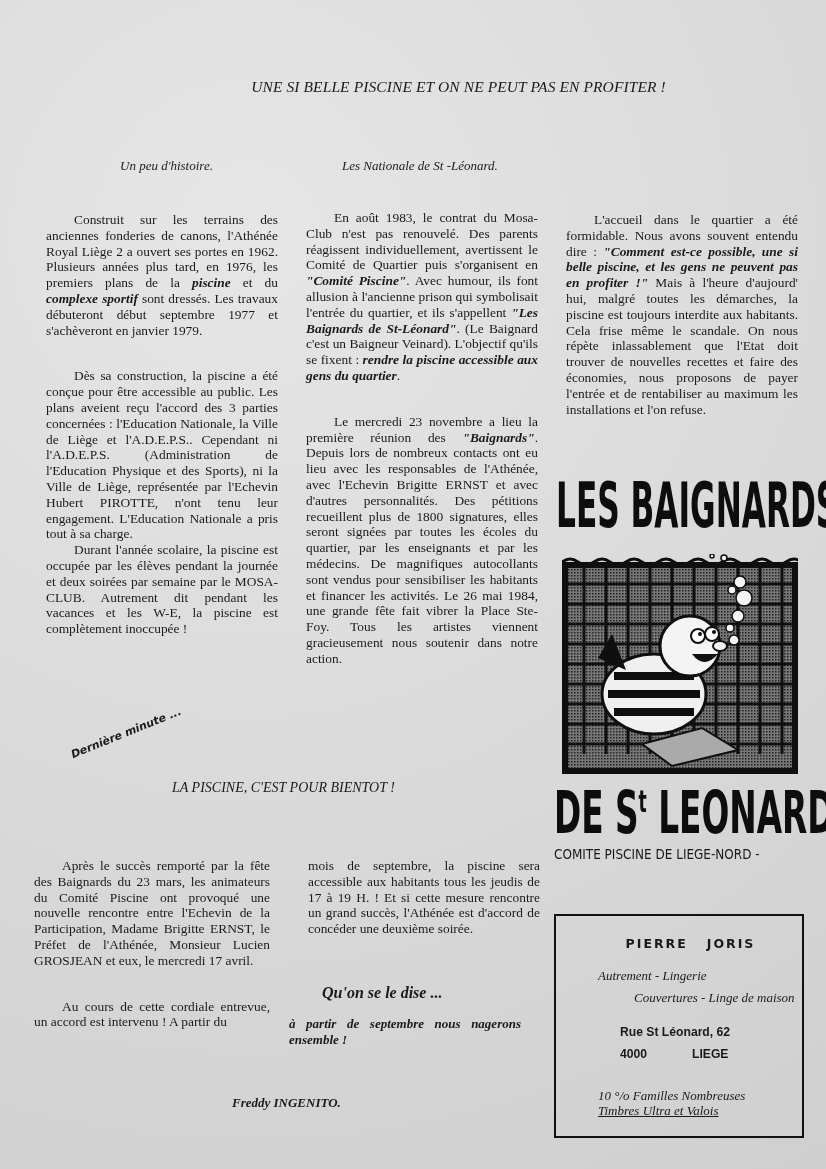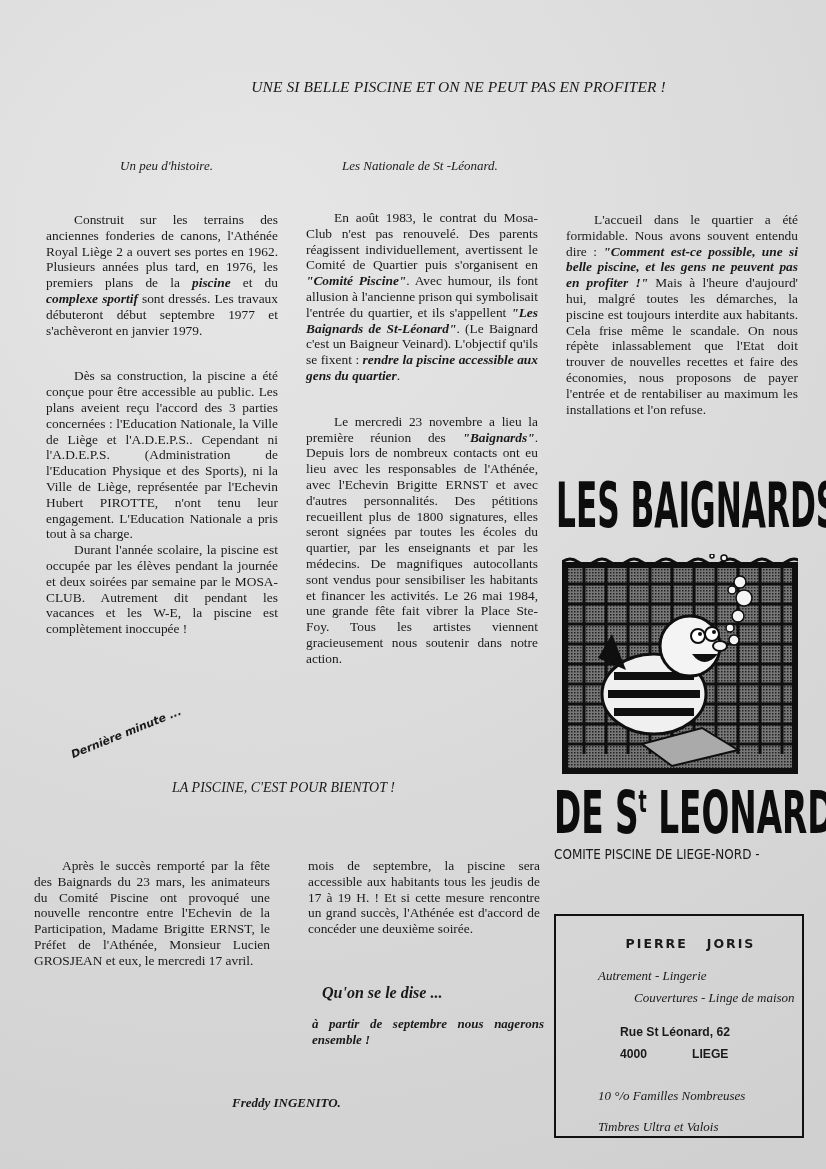--- a/index.html
+++ b/index.html
@@ -114,30 +114,31 @@
   </svg>
   <div class="big" style="position:absolute; left:6px; top:308px; font-size:42px; transform:scaleX(0.78) scaleY(1.4);"><span>DE S</span><sup style="font-size:22px;">t</sup><span> LEONARD</span></div>
   <div style="position:absolute; left:6px; top:376px; font-family:'DejaVu Sans', sans-serif; font-size:14px; transform:scaleX(0.86); transform-origin:left; white-space:nowrap;">COMITE PISCINE DE LIEGE-NORD -</div>
 </div>
 
 <div class="abs dern">Dernière minute ...</div>
 <div class="abs sub2">LA PISCINE, C'EST POUR BIENTOT !</div>
 
 <div class="abs col" style="left:34px; top:858px; width:236px;">
   <p>Après le succès remporté par la fête des Baignards du 23 mars, les animateurs du Comité Piscine ont provoqué une nouvelle rencontre entre l'Echevin de la Participation, Madame Brigitte ERNST, le Préfet de l'Athénée, Monsieur Lucien GROSJEAN et eux, le mercredi 17 avril.</p>
+  <p style="margin-top:30px;">Au cours de cette cordiale entrevue, un accord est intervenu ! A partir du</p>
 </div>
 <div class="abs col" style="left:308px; top:858px; width:232px;">
   <p style="text-indent:0;">mois de septembre, la piscine sera accessible aux habitants tous les jeudis de 17 à 19 H. ! Et si cette mesure rencontre un grand succès, l'Athénée est d'accord de concéder une deuxième soirée.</p>
 </div>
 <div class="abs bi" style="left:322px; top:984px; font-size:16px;">Qu'on se le dise ...</div>
-<div class="abs bi" style="left:312px; top:1016px; width:232px; font-size:13px; line-height:15.5px; text-align:justify;">à partir de septembre nous nagerons ensemble !</div>
+<div class="abs bi" style="left:289px; top:1016px; width:232px; font-size:13px; line-height:15.5px; text-align:justify;">à partir de septembre nous nagerons ensemble !</div>
 <div class="abs bi" style="left:232px; top:1095px; font-size:13px;">Freddy INGENITO.</div>
 
 <div class="abs ad">
   <div class="name" style="white-space:pre;">PIERRE   JORIS</div>
   <div class="line" style="top:52px;">Autrement - Lingerie</div>
   <div class="line" style="top:74px;margin-left:36px;">Couvertures - Linge de maison</div>
   <div class="addr" style="top:108px;">Rue St Léonard, 62</div>
   <div class="addr" style="top:130px;">4000</div>
   <div class="addr" style="top:130px; left:136px;">LIEGE</div>
   <div class="line" style="top:172px;">10 °/o  Familles Nombreuses</div>
-  <div class="line" style="top:203px;">Timbres Ultra et Valois</div>
+  <div class="line" style="top:187px;text-decoration:underline;">Timbres Ultra et Valois</div>
 </div>
 
 </body></html>

